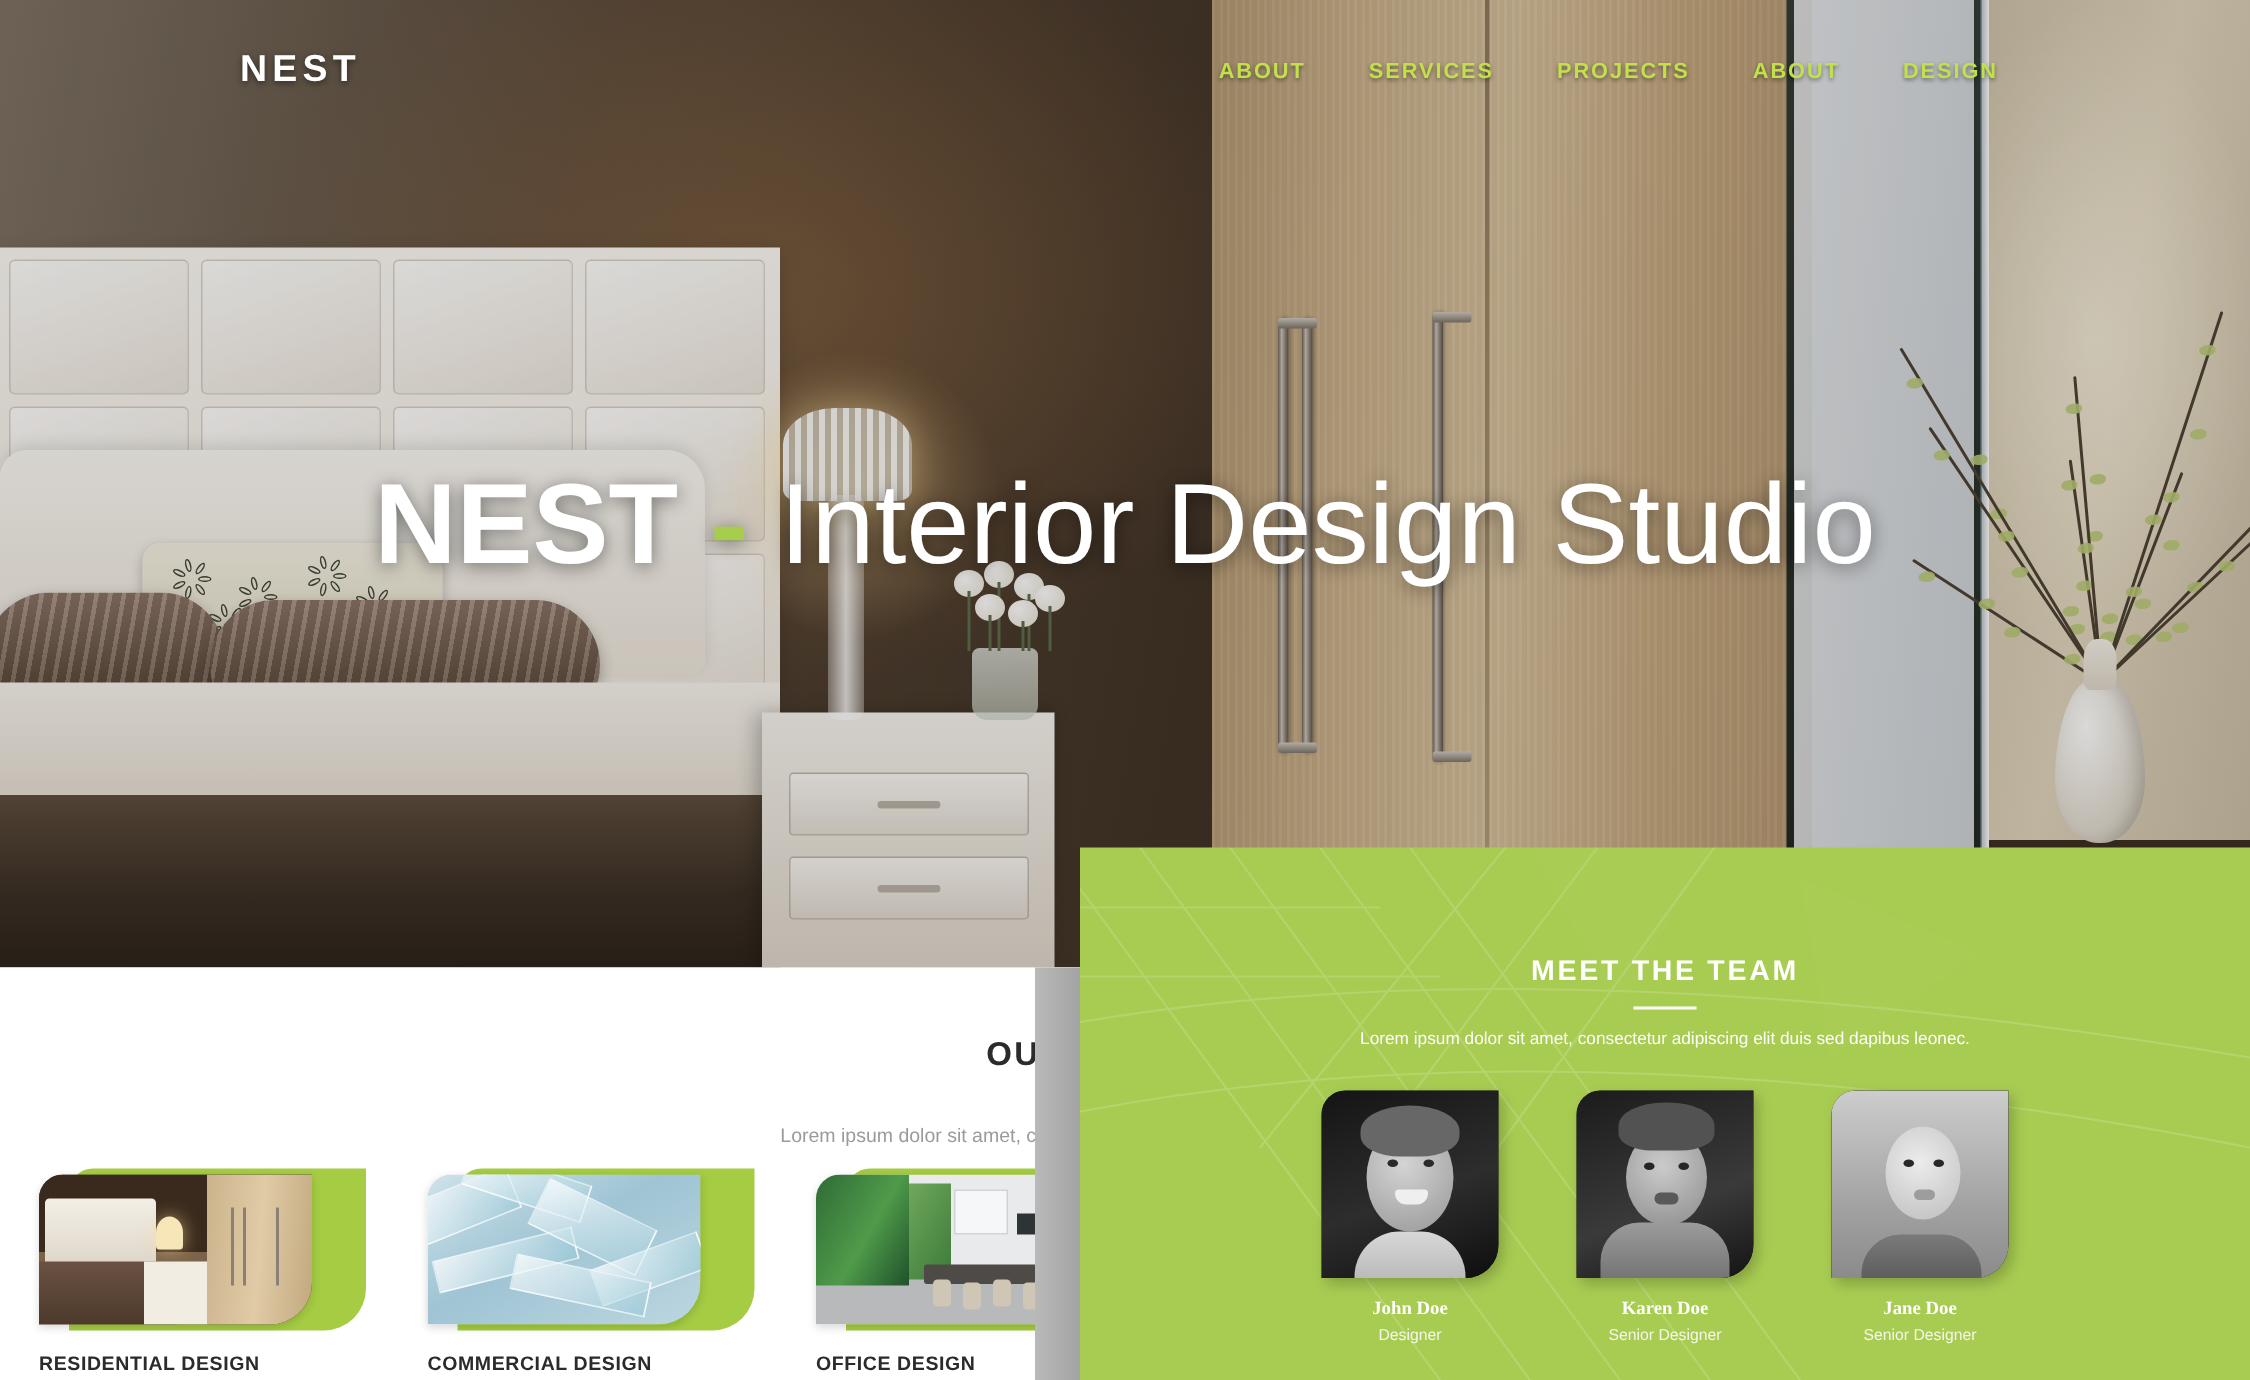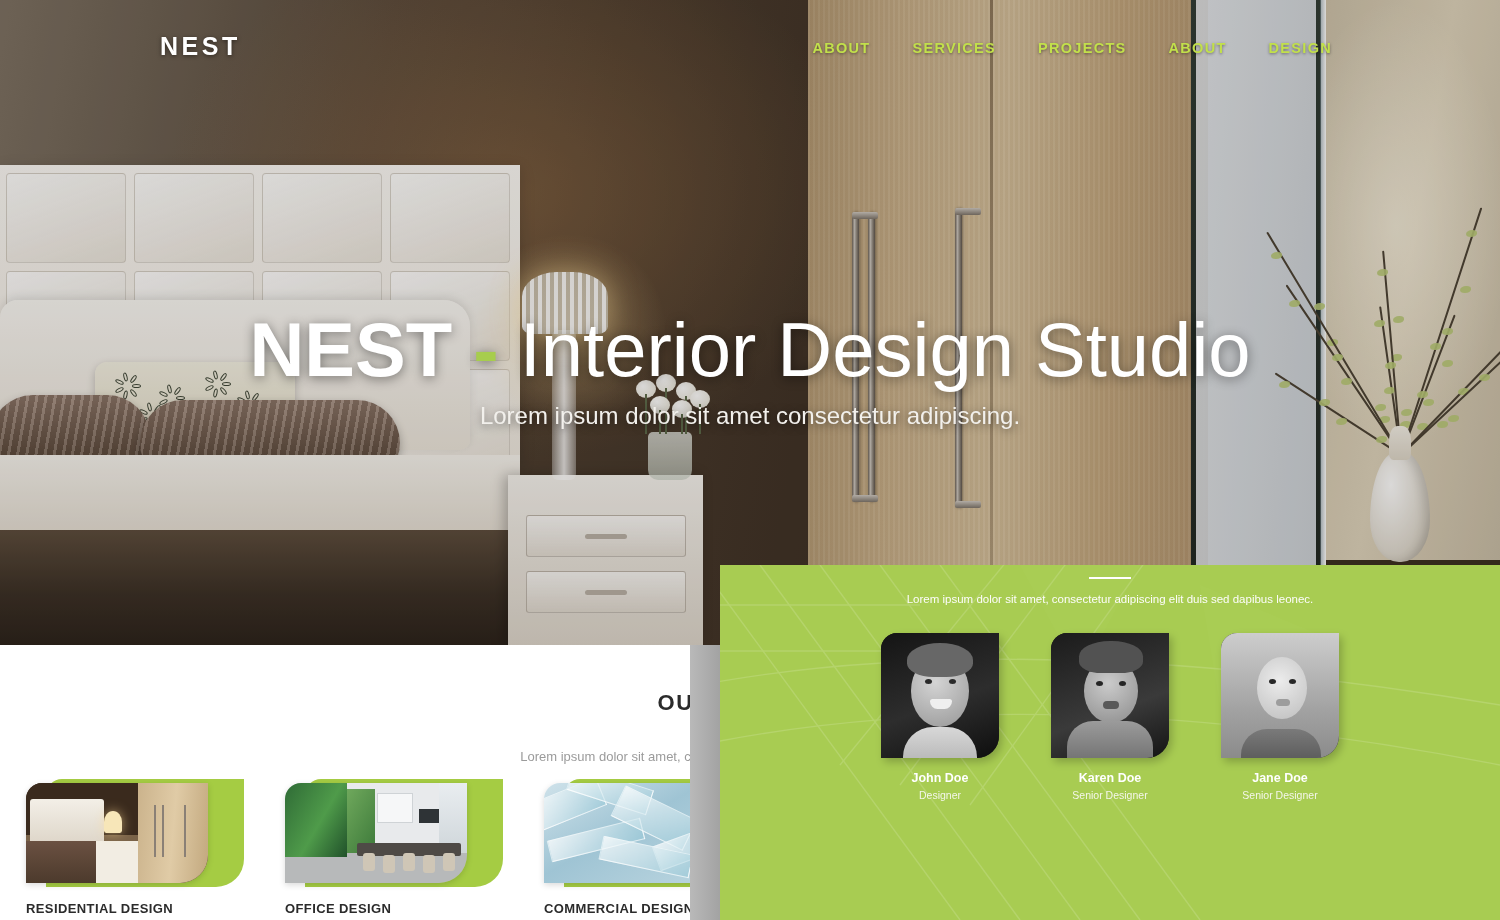--- a/index.html
+++ b/index.html
@@ -298,21 +298,21 @@
     justify-content:center; gap:32px;
   }
   .member { width:138px; text-align:center; }
   .member-photo {
     width:118px; height:125px; margin:0 auto;
     border-radius:16px 0 22px 0; overflow:hidden; position:relative;
     box-shadow:3px 4px 9px rgba(0,0,0,.22);
     filter:grayscale(1);
     background:#1c1c1c;
   }
-  .member-name { margin-top:13px; color:#fff; font-size:12.5px; font-weight:700; }
+  .member-name { margin-top:13px; color:#fff; font-size:12.5px; font-weight:700;font-family:Liberation Serif, serif; }
   .member-role { margin-top:4px; color:#f4f6ea; font-size:10.5px; font-weight:400; }
 
   
   .face { position:absolute; border-radius:50%; }
   .p-bg { position:absolute; inset:0; }
 </style>
 </head>
 <body>
 
 <div id="page">
@@ -486,21 +486,20 @@
         <a href="#">ABOUT</a>
         <a href="#">DESIGN</a>
       </nav>
 
       <h1 class="hero-title">
         <span class="bold">NEST</span>
         <span class="dash">-</span>
         <span>Interior Design Studio</span>
       </h1>
 
-      <p class="hero-sub">Lorem ipsum dolor sit amet consectetur adipiscing.</p>
 
     </div>
   </section>
 
   <section class="services">
     <h2 class="sec-title">OUR SERVICES</h2>
     <div class="divider"></div>
     <p class="sec-sub">Lorem ipsum dolor sit amet, consectetur adipiscing elit duis sed dapibus leonec.</p>
 
     <div class="cards">
@@ -513,55 +512,55 @@
               <div class="bd"></div>
               <div class="ns"></div>
             <div class="lp"></div>
               <div class="wd"></div>
             <div class="wdh" style="left:128px"></div>
             <div class="wdh" style="left:136px"></div>
             <div class="wdh" style="left:158px"></div>
           </div>
         </div>
         <div class="card-label">RESIDENTIAL DESIGN</div>
+      </div>
+
+      <div class="card">
+        <div class="card-accent"></div>
+        <div class="card-img">
+          <div class="art-commercial" id="glass-art">
+              <div class="pane" style="left: -10px; top: 6px; width: 70px; height: 30px; transform: rotate(-22deg);"></div>
+              <div class="pane" style="left: 24px; top: -6px; width: 84px; height: 26px; transform: rotate(18deg);"></div>
+              <div class="pane" style="left: 4px; top: 46px; width: 96px; height: 22px; transform: rotate(-14deg);"></div>
+              <div class="pane" style="left: 70px; top: 18px; width: 80px; height: 34px; transform: rotate(26deg);"></div>
+              <div class="pane" style="left: 110px; top: 50px; width: 76px; height: 26px; transform: rotate(-20deg);"></div>
+              <div class="pane" style="left: 56px; top: 62px; width: 92px; height: 24px; transform: rotate(12deg);"></div>
+            </div>
+        </div>
+        <div class="card-label">COMMERCIAL DESIGN</div>
       </div>
 
       <div class="card">
         <div class="card-accent"></div>
         <div class="card-img">
           <div class="art-office">
             <div class="gp"></div>
               <div class="gp2"></div>
               <div class="scr"></div>
             <div class="tv"></div>
               <div class="win"></div>
               <div class="tbl"></div>
             <div class="ch" style="left:78px; top:70px"></div>
             <div class="ch" style="left:98px; top:72px"></div>
             <div class="ch" style="left:118px; top:70px"></div>
             <div class="ch" style="left:138px; top:72px"></div>
             <div class="ch" style="left:158px; top:70px"></div>
           </div>
         </div>
         <div class="card-label">OFFICE DESIGN</div>
-      </div>
-
-      <div class="card">
-        <div class="card-accent"></div>
-        <div class="card-img">
-          <div class="art-commercial" id="glass-art">
-              <div class="pane" style="left: -10px; top: 6px; width: 70px; height: 30px; transform: rotate(-22deg);"></div>
-              <div class="pane" style="left: 24px; top: -6px; width: 84px; height: 26px; transform: rotate(18deg);"></div>
-              <div class="pane" style="left: 4px; top: 46px; width: 96px; height: 22px; transform: rotate(-14deg);"></div>
-              <div class="pane" style="left: 70px; top: 18px; width: 80px; height: 34px; transform: rotate(26deg);"></div>
-              <div class="pane" style="left: 110px; top: 50px; width: 76px; height: 26px; transform: rotate(-20deg);"></div>
-              <div class="pane" style="left: 56px; top: 62px; width: 92px; height: 24px; transform: rotate(12deg);"></div>
-            </div>
-        </div>
-        <div class="card-label">COMMERCIAL DESIGN</div>
       </div>
 
     </div>
   </section>
 
   <div class="edge-strip"></div>
 
   <section class="team">
     <svg class="team-texture" viewBox="0 0 780 355" preserveAspectRatio="none">
       <g stroke="#ffffff" stroke-width="1.4" fill="none" opacity="0.9">
@@ -577,20 +576,21 @@
           <path d="M-20 180 Q320 110 780 200"></path>
         <path d="M0 40 L200 40"></path>
           <path d="M0 86 L240 86"></path>
       </g>
       <g fill="#ffffff" opacity="0.10">
         <polygon points="300,0 420,0 360,110"></polygon>
         <polygon points="480,20 600,70 500,140"></polygon>
       </g>
     </svg>
 
+    <h2 class="team-title">MEET THE TEAM</h2>
     <div class="team-divider"></div>
     <p class="team-sub">Lorem ipsum dolor sit amet, consectetur adipiscing elit duis sed dapibus leonec.</p>
 
     <div class="team-cards">
 
       <div class="member">
         <div class="member-photo">
           <div class="p-bg" style="background:linear-gradient(160deg,#121512,#2a2f26 55%,#0d0f0c)"></div>
           <div class="face" style="left:30px;top:22px;width:58px;height:72px;background:radial-gradient(circle at 42% 38%,#d8d4cd,#9a968e)"></div>
           <div class="face" style="left:26px;top:10px;width:66px;height:34px;background:#6b675f;border-radius:50% 50% 40% 40%"></div>

